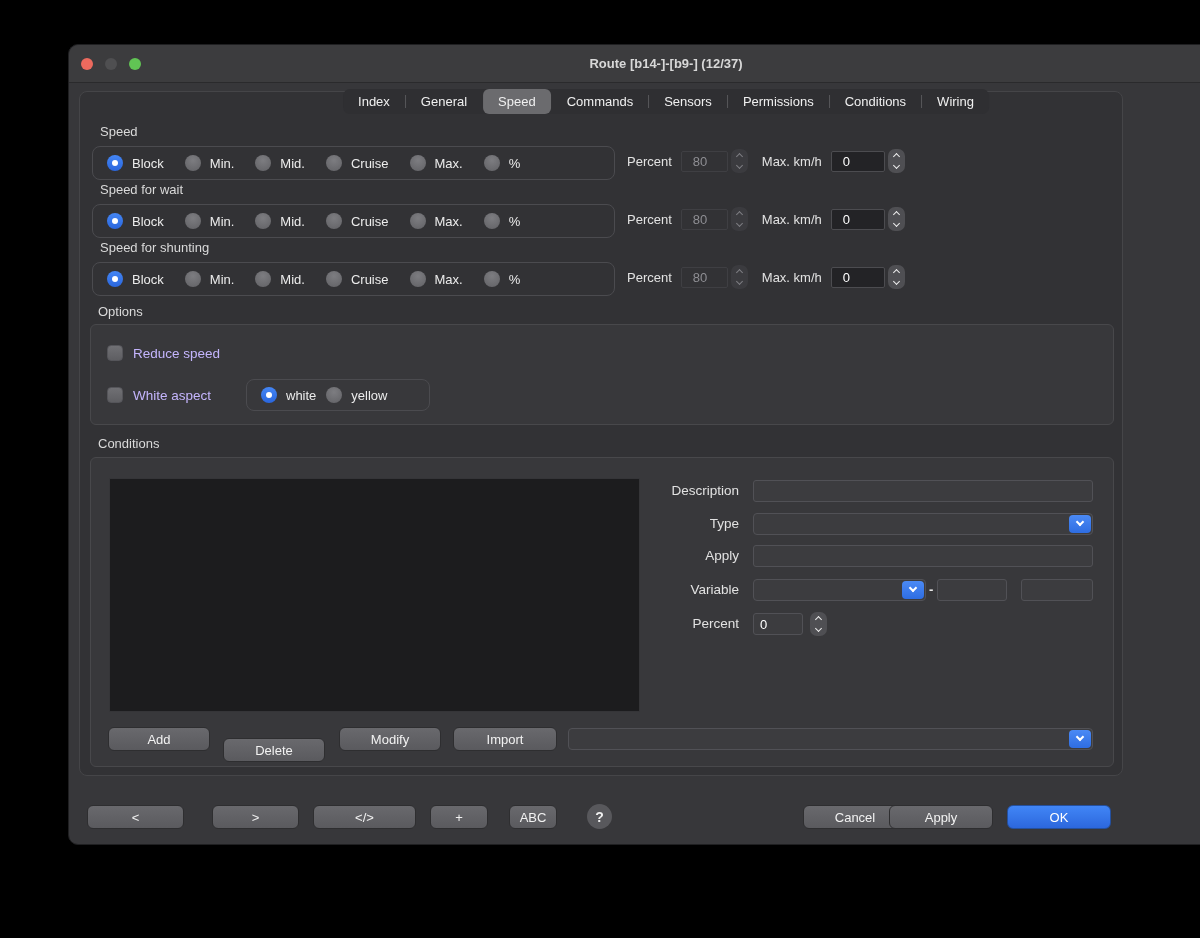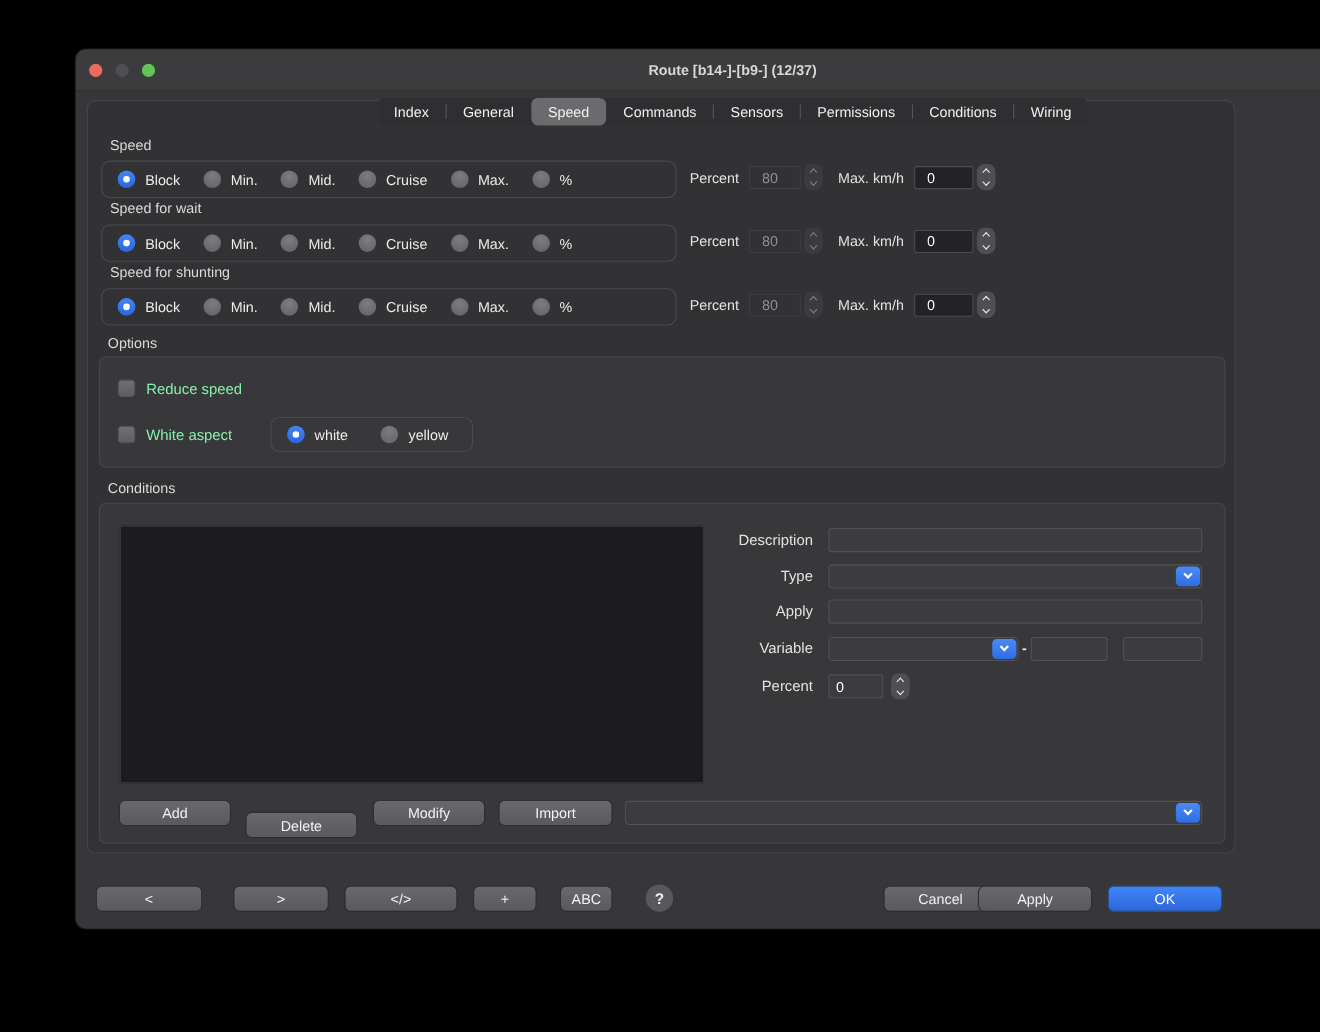--- a/index.html
+++ b/index.html
@@ -56,21 +56,21 @@
   .stepper.dis { background:#3b3b3f; color:#7e7e83; }
   .chev { width:5px; height:5px; border-right:1.6px solid currentColor; border-bottom:1.6px solid currentColor; display:block; }
   .chev.u { transform:rotate(-135deg); margin-top:2px; }
   .chev.d { transform:rotate(45deg); margin-bottom:2px; }
   .ml12 { margin-left:14px; }
 
   .group-box { position:absolute; background:#38383b; border:1px solid #48484b; border-radius:6px; }
   .checkbox { width:16px; height:16px; border-radius:4px; border:1px solid #55555a;
     background:linear-gradient(180deg,#707074,#5e5e62); flex:0 0 auto; }
   .ck-row { position:absolute; display:flex; align-items:center; gap:10px; height:20px; }
-  .cklabel { font-size:13.5px; color:#86efac; white-space:nowrap;text-align:center; }
+  .cklabel { font-size:13.5px; color:#c4b5fd; white-space:nowrap;text-align:center; }
 
   .cond-list { position:absolute; background:#1c1c1e; border:1px solid #353538; }
   .crow { position:absolute; left:0; width:100%; height:22px; }
   .clabel { position:absolute; right:374px; top:3px; font-size:13.5px; color:#e2e2e2; white-space:nowrap; }
   .tfield { position:absolute; left:662px; top:0; height:22px; background:#3c3c3f;
     border:1px solid #515156; border-radius:3px; color:#fff; font-size:13px; padding:0 6px; outline:none; }
   .combo { position:absolute; top:0; height:22px; background:#3c3c3f; border:1px solid #515156; border-radius:4px; }
   .combo-btn { position:absolute; right:1px; top:1px; width:22px; height:18px; border-radius:4px;
     background:linear-gradient(180deg,#4b8af5,#2e6de2); color:#fff;
     display:flex; align-items:center; justify-content:center; }
@@ -247,21 +247,21 @@
     <div class="sec-label" style="left:18px;top:212px;">Options</div>
     <div class="group-box" style="left:10px;top:232px;width:1024px;height:101px;">
       <div class="ck-row" style="left:16px;top:18px;">
         <span class="checkbox"></span>
         <span class="cklabel">Reduce speed</span>
       </div>
       <div class="ck-row" style="left:16px;top:60px;">
         <span class="checkbox"></span>
         <span class="cklabel">White aspect</span>
       </div>
-      <div class="radio-box" style="left:155px;top:54px;width:184px;height:32px;gap:30px;">
+      <div class="radio-box" style="left:155px;top:54px;width:184px;height:32px;gap:10px;">
         <div class="radio-item">
             <span class="radio on"></span>
             <span class="rlabel">white</span>
           </div>
         <div class="radio-item">
             <span class="radio"></span>
             <span class="rlabel">yellow</span>
           </div>
       </div>
     </div>

